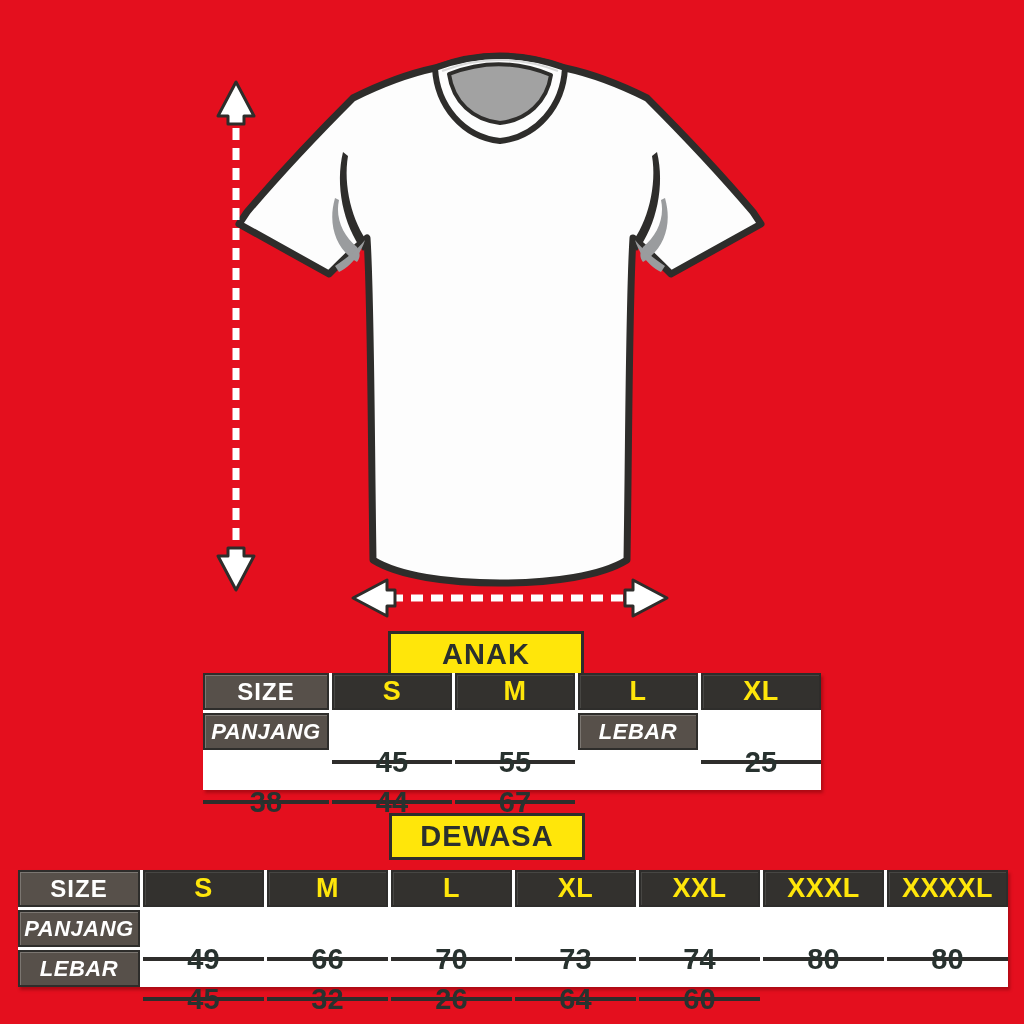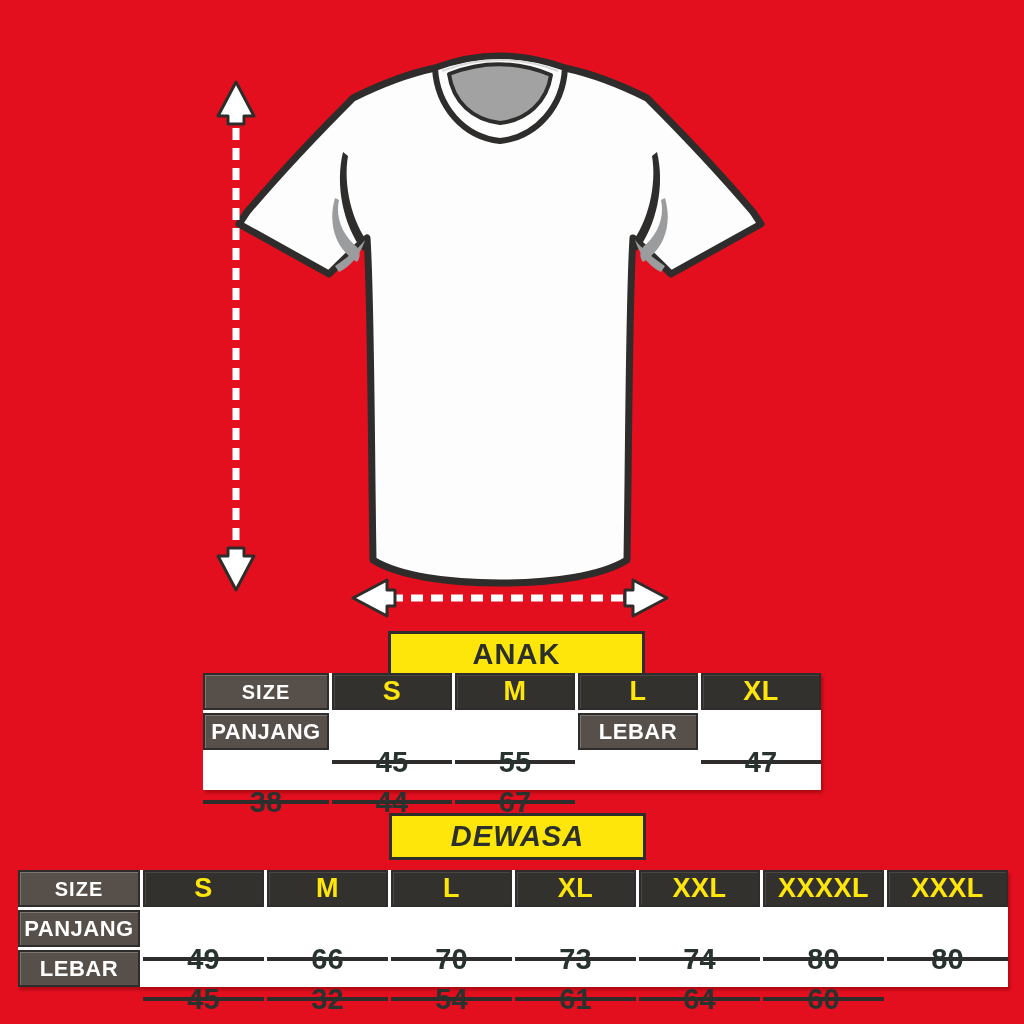--- a/index.html
+++ b/index.html
@@ -8,30 +8,30 @@
     position: relative;
     overflow: hidden;
     font-family: "Liberation Sans", sans-serif;
     font-weight: bold;
     background: #e40f1e;
   }
   .shirt-svg { position: absolute; left: 185px; top: 40px; }
 
   .title-box {
     position: absolute;
-    width: 257px; height: 47px;
+    width: 196px; height: 47px;
     box-sizing: border-box;
     background: #ffe60a;
     border: 3px solid #2e2d2b;
     display: flex; align-items: center; justify-content: center;
     font-size: 29px; color: #2b302e; letter-spacing: 1px;
     z-index: 1;
   }
   #anak-title   { left: 388px; top: 631px; }
-  #dewasa-title { left: 389px; top: 813px; font-style: italic; }
+  #dewasa-title { left: 389px; top: 813px; }
 
   .size-table {
     position: absolute;
     display: grid;
     gap: 3px;
     background: #ffffff;
     z-index: 2;
     box-shadow: 2px 3px 3px rgba(70, 0, 0, 0.35);
   }
   #table-0 { left: 203px; top: 673px; width: 618px;
@@ -42,22 +42,22 @@
   .cell {
     box-sizing: border-box;
     border: 2px solid #2e2d2b;
     display: flex; align-items: center; justify-content: center;
     line-height: 1;
   }
   .corner, .row-label {
     background: #57504a; color: #ffffff;
     box-shadow: inset 1px 1px 0 rgba(255,255,255,0.22);
   }
-  .corner    { font-size: 20px; letter-spacing: 1px; }
-  .row-label { font-size: 22px; letter-spacing: 0.5px; }
+  .corner    { font-size: 24px; letter-spacing: 1px; }
+  .row-label { font-size: 22px; letter-spacing: 0.5px; font-style: italic; }
   .size-head {
     background: #33312e; color: #ffe60a;
     font-size: 27px; letter-spacing: 0.5px;
     box-shadow: inset 1px 1px 0 rgba(255,255,255,0.10);
   }
   .value { background: #22c55e; color: #28322f; font-size: 29px; margin-top: 47px; }
 </style>
 </head>
 <body>
 
@@ -113,44 +113,43 @@
 <div class="size-table" id="table-0">
     <div class="cell corner">SIZE</div>
     <div class="cell size-head">S</div>
     <div class="cell size-head">M</div>
     <div class="cell size-head">L</div>
     <div class="cell size-head">XL</div>
     <div class="cell row-label">PANJANG</div>
     <div class="cell value">45</div>
     <div class="cell value">55</div>
     <div class="cell row-label">LEBAR</div>
-    <div class="cell value">47</div>
+    <div class="cell value">25</div>
     <div class="cell value">38</div>
     <div class="cell value">44</div>
     <div class="cell value">67</div>
   </div>
 
 <div class="title-box" id="dewasa-title">DEWASA</div>
 <div class="size-table" id="table-1">
     <div class="cell corner">SIZE</div>
     <div class="cell size-head">S</div>
     <div class="cell size-head">M</div>
     <div class="cell size-head">L</div>
     <div class="cell size-head">XL</div>
     <div class="cell size-head">XXL</div>
+    <div class="cell size-head">XXXL</div>
     <div class="cell size-head">XXXXL</div>
-    <div class="cell size-head">XXXL</div>
     <div class="cell row-label">PANJANG</div>
     <div class="cell value">49</div>
     <div class="cell value">66</div>
     <div class="cell value">70</div>
     <div class="cell value">73</div>
     <div class="cell value">74</div>
     <div class="cell value">80</div>
     <div class="cell value">80</div>
     <div class="cell row-label">LEBAR</div>
     <div class="cell value">45</div>
     <div class="cell value">32</div>
-    <div class="cell value">54</div>
-    <div class="cell value">61</div>
+    <div class="cell value">26</div>
     <div class="cell value">64</div>
     <div class="cell value">60</div>
   </div>
 
 </body></html>

